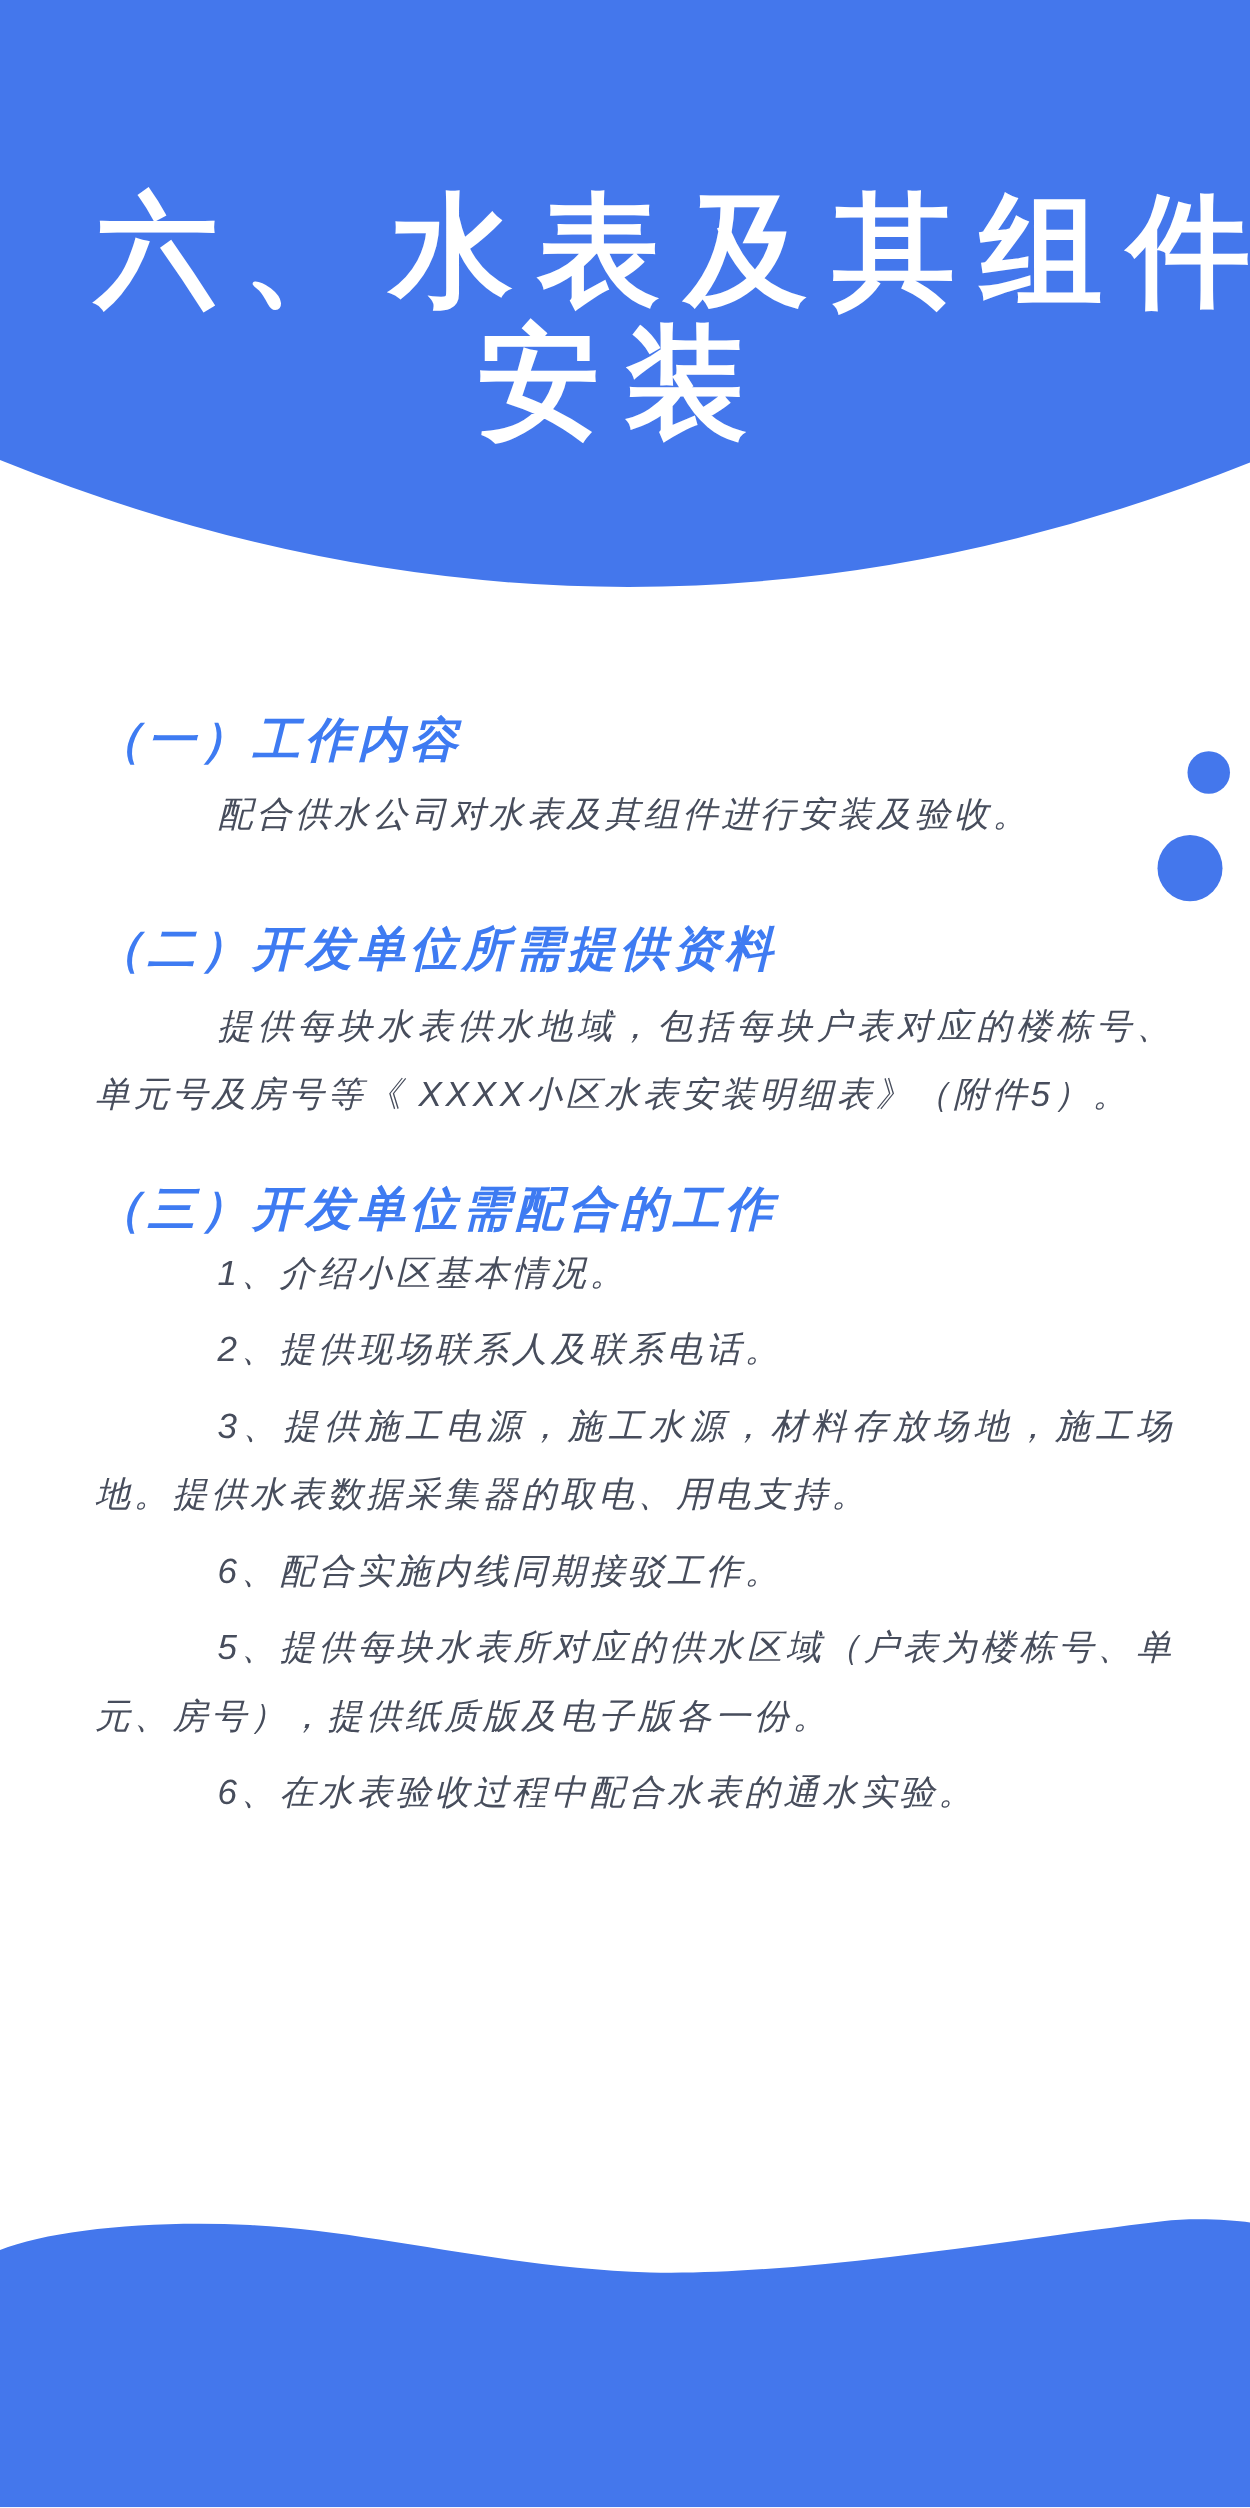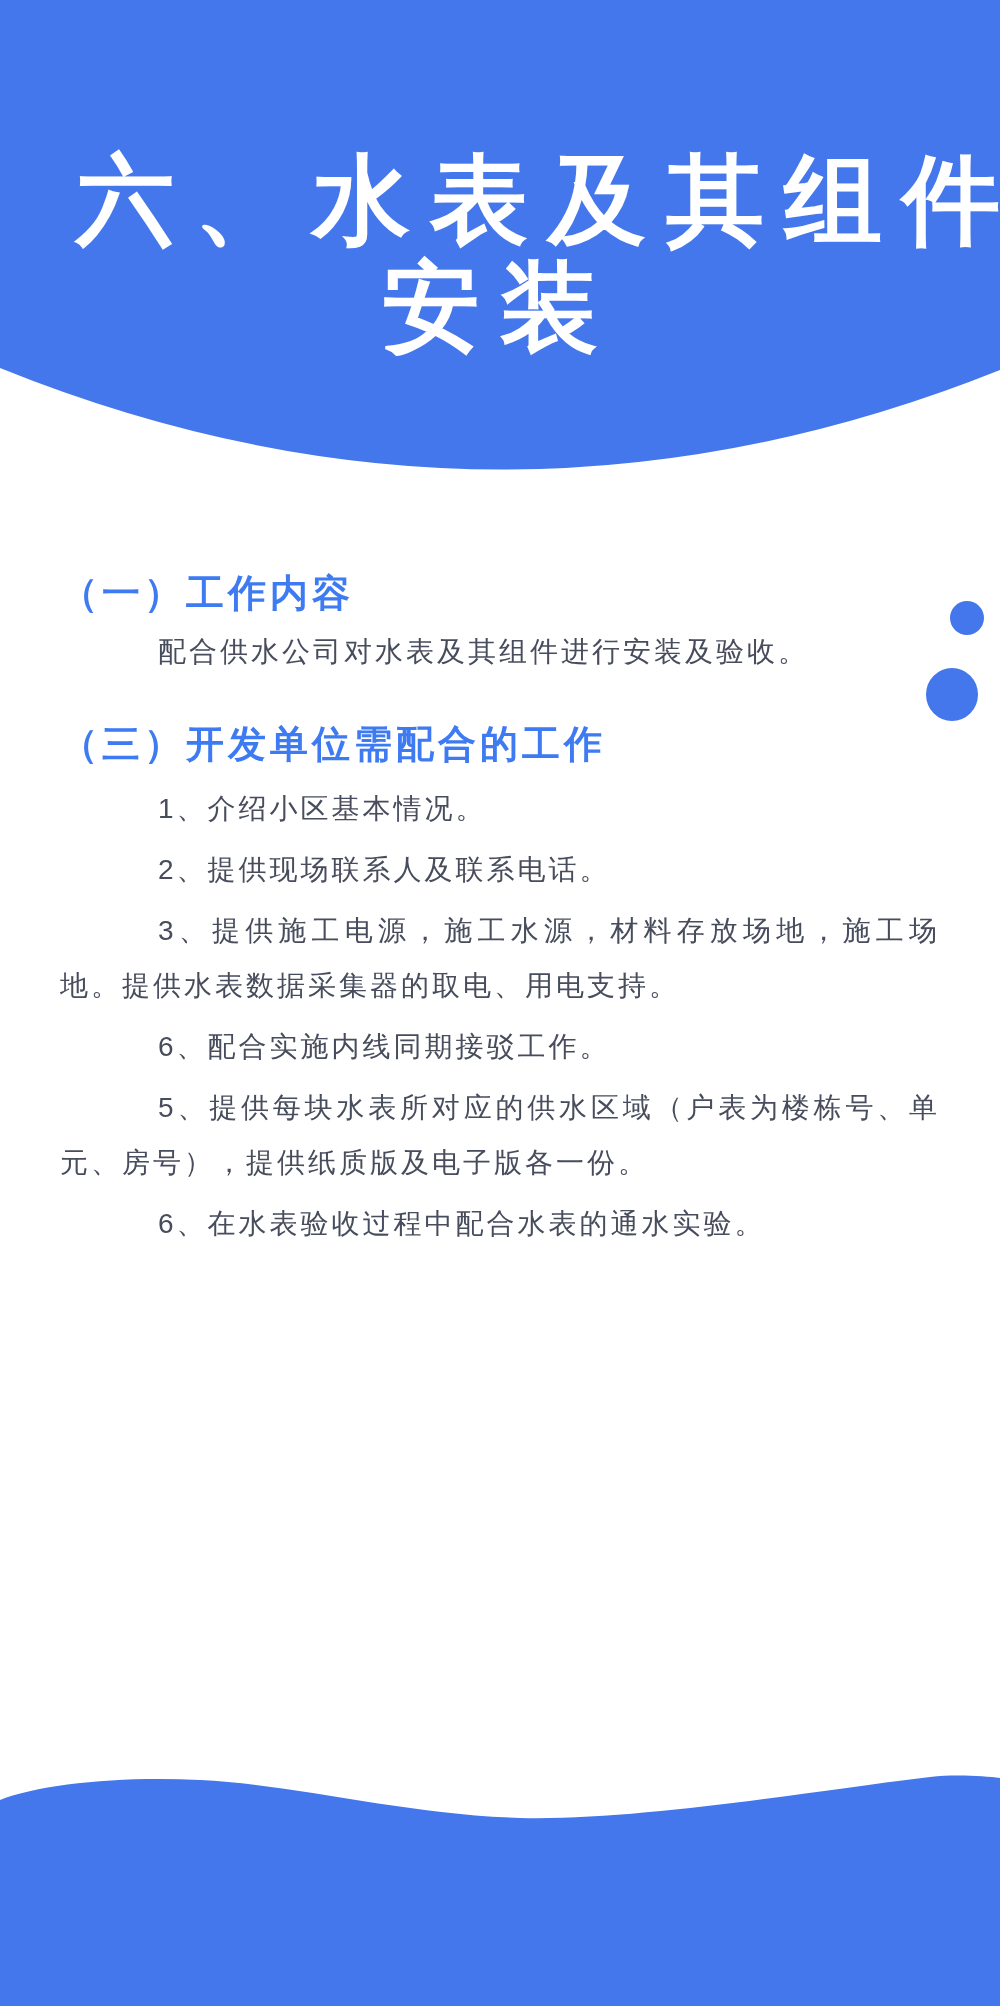--- a/index.html
+++ b/index.html
@@ -21,22 +21,23 @@
     font-size:98px;
     line-height:100px;
     letter-spacing:20px;
     white-space:nowrap;
   }
   .title-line.l1{top:150px;padding-left:48px;}
   .title-line.l2{top:265px;font-family:Liberation Mono, monospace;}
   
   .content{
     position:absolute;
-    left:60px;right:60px;top:570px;
+    left:76px;right:60px;top:570px;
     color:#474D5C;
+    font-style:italic;
   }
   .sec-heading{
     margin:0;
     color:#3E7BF2;
     font-size:38px;
     line-height:46px;
     font-weight:700;
     letter-spacing:4px;
   }
   .para{
@@ -45,21 +46,21 @@
     line-height:55px;
     font-weight:500;
     letter-spacing:3px;
     text-indent:98px;
     text-align:justify;
   }
   .sec1-body{margin-top:8px;}
   .sec2 .sec-heading{margin-top:58px;}
   .sec2-body{margin-top:10px;}
   .sec3 .sec-heading{margin-top:42px;}
-  .sec3-list{margin-top:14px;}
+  .sec3-list{}
   .sec3-list .para{margin-bottom:6px;}
   
   .dot{position:absolute;background:#4477EC;border-radius:50%;}
   .dot-small{width:34px;height:34px;left:950px;top:601px;}
   .dot-large{width:52px;height:53px;left:926px;top:668px;}
   
   .footer-wave{position:absolute;left:0;bottom:0;width:1000px;height:236px;}
   .footer-wave svg{display:block;}
 </style>
 </head>
@@ -78,20 +79,24 @@
   <div class="dot dot-small"></div>
   <div class="dot dot-large"></div>
 
   <div class="content">
 
     <section class="sec1">
       <h2 class="sec-heading">（一）工作内容</h2>
       <p class="para sec1-body">配合供水公司对水表及其组件进行安装及验收。</p>
     </section>
 
+    <section class="sec2">
+      <h2 class="sec-heading">（二）开发单位所需提供资料</h2>
+      <p class="para sec2-body">提供每块水表供水地域，包括每块户表对应的楼栋号、单元号及房号等《 XXXX小区水表安装明细表》（附件5）。</p>
+    </section>
 
     <section class="sec3">
       <h2 class="sec-heading">（三）开发单位需配合的工作</h2>
       <div class="sec3-list">
         <p class="para">1、介绍小区基本情况。</p>
         <p class="para">2、提供现场联系人及联系电话。</p>
         <p class="para">3、提供施工电源，施工水源，材料存放场地，施工场地。提供水表数据采集器的取电、用电支持。</p>
         <p class="para">6、配合实施内线同期接驳工作。</p>
         <p class="para">5、提供每块水表所对应的供水区域（户表为楼栋号、单元、房号），提供纸质版及电子版各一份。</p>
         <p class="para">6、在水表验收过程中配合水表的通水实验。</p>

